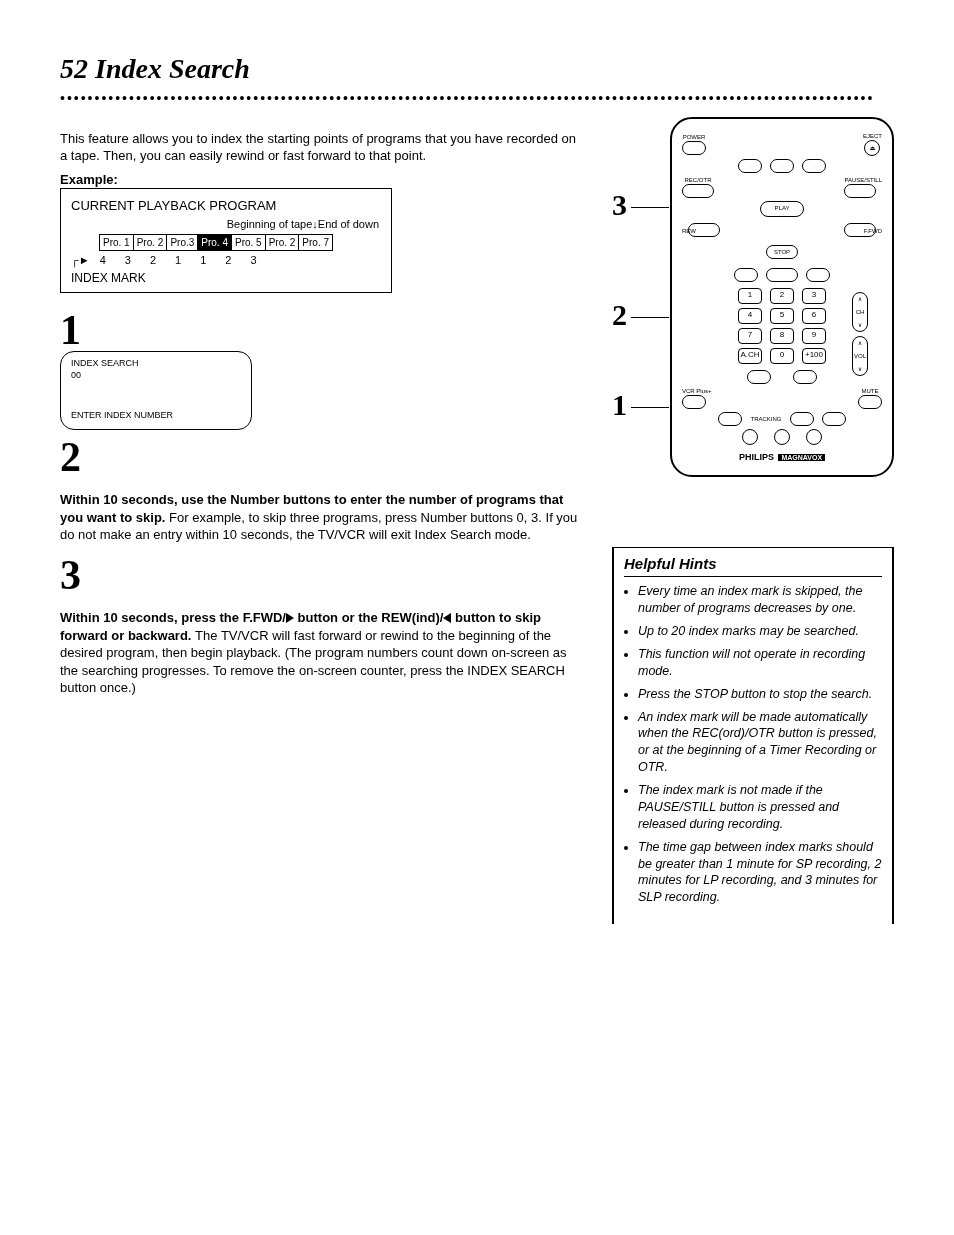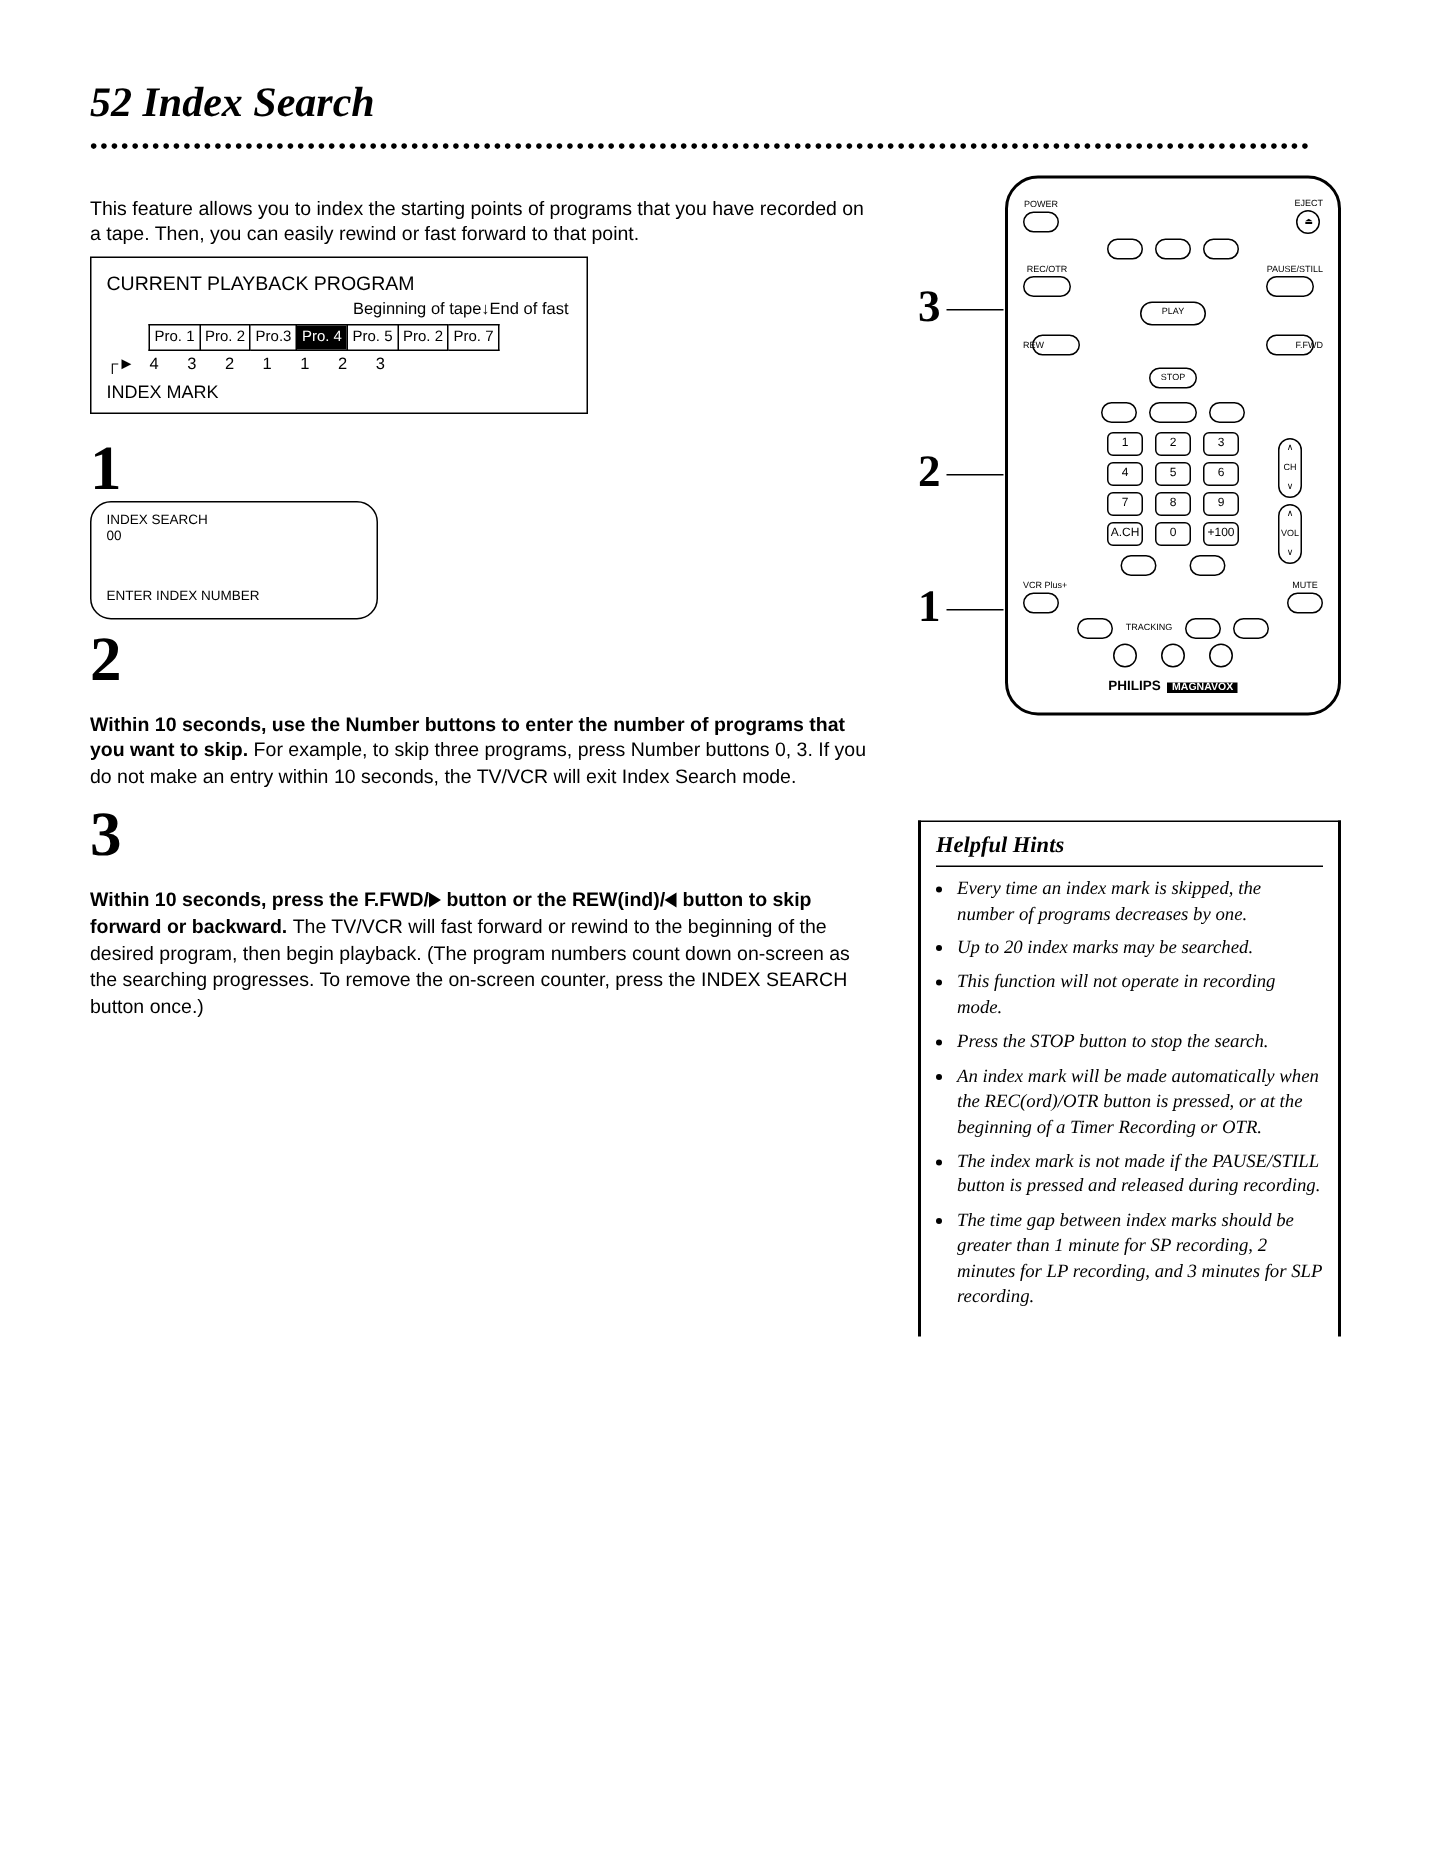--- a/index.html
+++ b/index.html
@@ -194,21 +194,21 @@
     vertical-align: middle;
     margin-left: 4px;
   }
   
   .hints {
     border-left: 2px solid #000;
     border-right: 2px solid #000;
     border-top: 1px solid #000;
     margin-top: 70px;
     padding: 6px 10px 12px 10px;
-    font-family: Liberation Serif, serif;
+    font-family: Liberation Sans, sans-serif;
   }
   .hints-title {
     font-weight: bold;
     font-style: italic;
     font-size: 15px;
     border-bottom: 1px solid #000;
     padding-bottom: 2px;
     margin-bottom: 6px;
   }
   .hints ul {
@@ -233,27 +233,28 @@
 
 <h1 class="page-title">
   <span class="num">52</span>
   <span>Index Search</span>
 </h1>
 <div class="dotted">••••••••••••••••••••••••••••••••••••••••••••••••••••••••••••••••••••••••••••••••••••••••••••••••••••••••••••••••••••••</div>
 
 <div class="columns">
   <div class="left-col">
     <p class="intro">This feature allows you to index the starting points of programs that you have recorded on a tape. Then, you can easily rewind or fast forward to that point.</p>
+    <div class="bold-label">Example:</div>
 
     <div class="playback-box">
       <div class="pb-title">CURRENT PLAYBACK PROGRAM</div>
       <div class="pb-row-labels">
         <span>Beginning of tape</span>
         <span>↓</span>
-        <span>End of fast</span>
+        <span>End of down</span>
       </div>
       <table class="pb-table">
         <tbody>
             <tr id="pb-cells">
               <td>Pro. 1</td>
               <td>Pro. 2</td>
               <td>Pro.3</td>
               <td class="hl">Pro. 4</td>
               <td>Pro. 5</td>
               <td>Pro. 2</td>

